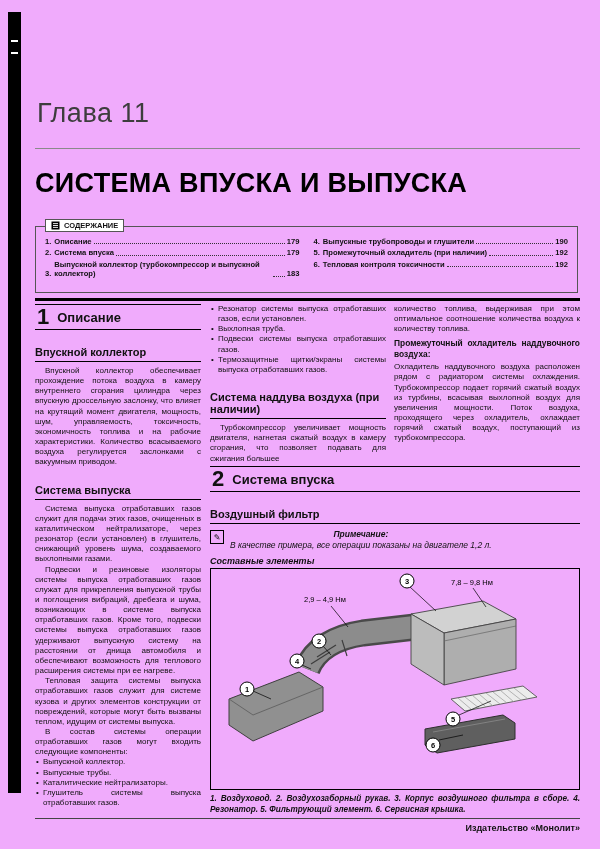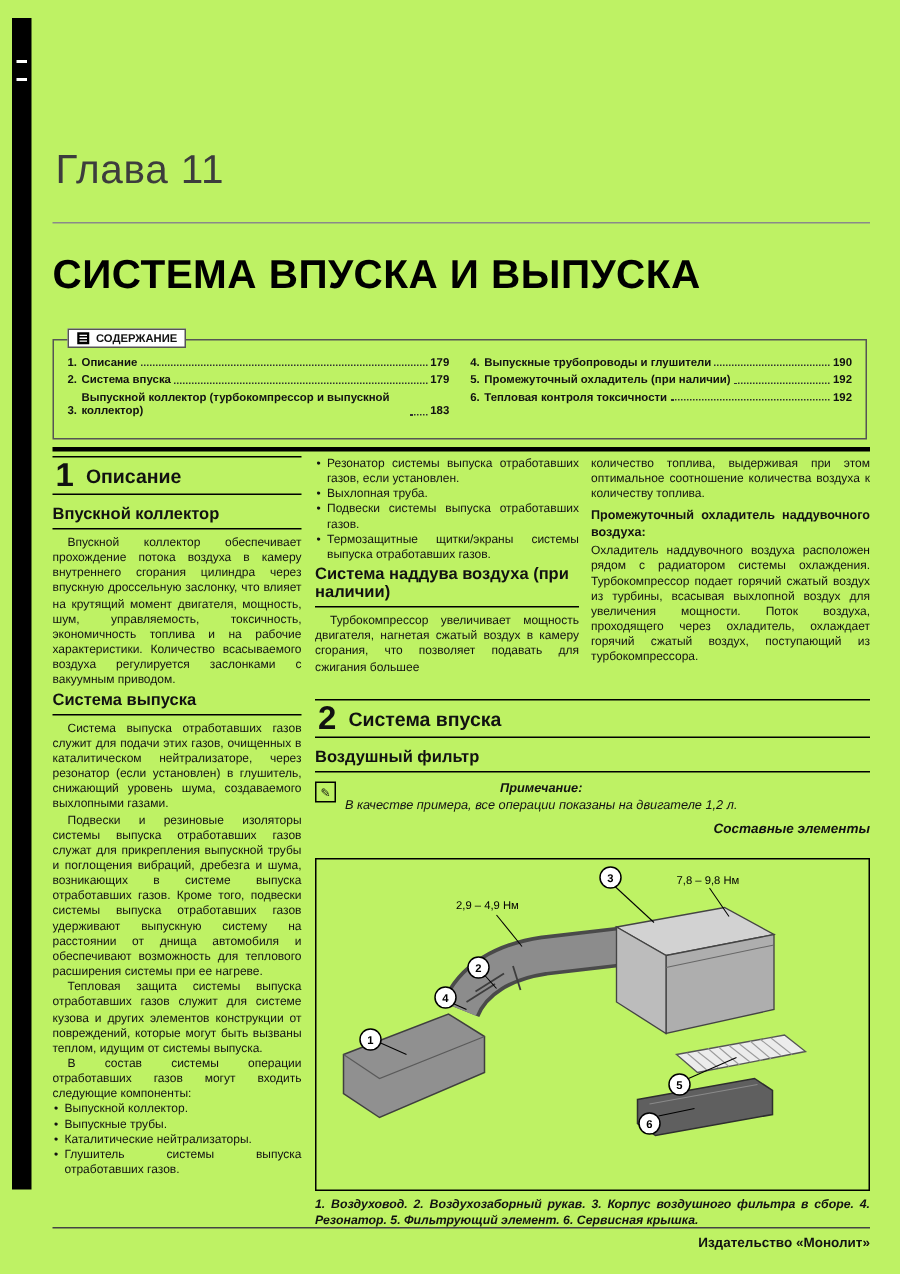--- a/index.html
+++ b/index.html
@@ -1,16 +1,16 @@
 <!DOCTYPE html>
 <html lang="ru"><head>
 <meta charset="utf-8">
 <style>
   html,body{margin:0;padding:0;background:#e9e9e9;}
-  .page{position:relative;width:600px;height:849px;background:#bef264;margin:0 auto;
+  .page{position:relative;width:600px;height:849px;background:#f0abfc;margin:0 auto;
         font-family:"Liberation Sans",sans-serif;color:#111;overflow:hidden;}
 
   
   .leftbar{position:absolute;left:8px;top:12px;width:13px;height:781px;background:#000;}
   .leftbar .tick{position:absolute;left:3px;width:7px;height:2px;background:#fff;}
 
   
   .chapter{position:absolute;left:37px;top:98px;font-size:27px;color:#3d3d3d;letter-spacing:.5px;}
   .chapter-rule{position:absolute;left:35px;top:148px;width:545px;height:1px;background:#8a8a8a;}
   .page-title{position:absolute;left:35px;top:168px;width:545px;font-size:27px;font-weight:bold;
@@ -35,38 +35,38 @@
   #col1{left:35px;width:166px;}
   #col2{left:210px;width:176px;}
   #col3{left:394px;width:186px;}
   #sec2{position:absolute;left:210px;top:466px;width:370px;}
 
   .sec-header{display:flex;align-items:center;gap:8px;border-top:1.3px solid #000;border-bottom:1.3px solid #000;
               padding:1px 2px;margin:0 0 7px 0;}
   .sec-num{font-size:22px;font-weight:bold;line-height:1;}
   .sec-title{font-size:13px;font-weight:bold;}
 
-  .subhead{font-size:11px;font-weight:bold;border-bottom:1px solid #000;padding-bottom:3px;margin:2px 0 4px 0;}
+  .subhead{font-size:11px;font-weight:bold;border-bottom:1px solid #000;padding-bottom:3px;margin:16px 0 4px 0;}
 
   .body-text p{font-size:8px;line-height:1.27;text-align:justify;margin:0;text-indent:10px;}
   .body-text p.noindent{text-indent:0;}
   .bullet{position:relative;padding-left:8px;font-size:8px;line-height:1.27;text-align:justify;}
   .bullet::before{content:"\2022";position:absolute;left:1px;top:0;}
 
   .bold-par{font-size:8.4px;line-height:1.3;font-weight:bold;text-align:justify;margin:4px 0 2px 0;}
 
   
   .note{display:flex;gap:6px;margin:5px 0 4px 0;text-align:center;}
   .note-icon{flex:none;width:12px;height:12px;border:1.2px solid #000;display:flex;align-items:center;
              justify-content:center;font-size:8px;margin-top:1px;}
   .note-icon::before{content:"\270E";}
   .note-body{font-size:8.5px;font-style:italic;line-height:1.3;}
   .note-label{font-weight:bold;display:block;}
 
-  .components-label{font-size:9px;font-weight:bold;font-style:italic;margin:5px 0 15px 0;text-align:right;}
+  .components-label{font-size:9px;font-weight:bold;font-style:italic;margin:5px 0 2px 0;}
 
   
   .diagram-box{border:1px solid #000;height:222px;position:relative;box-sizing:border-box;}
   .diagram-box svg{display:block;width:100%;height:100%;}
   .caption{font-size:8.2px;font-style:italic;font-weight:600;line-height:1.3;text-align:justify;margin-top:4px;}
 
   
   .footer-rule{position:absolute;left:35px;top:818px;width:545px;height:1px;background:#444;}
   .footer{position:absolute;right:20px;top:823px;font-size:9px;font-weight:bold;}
 

